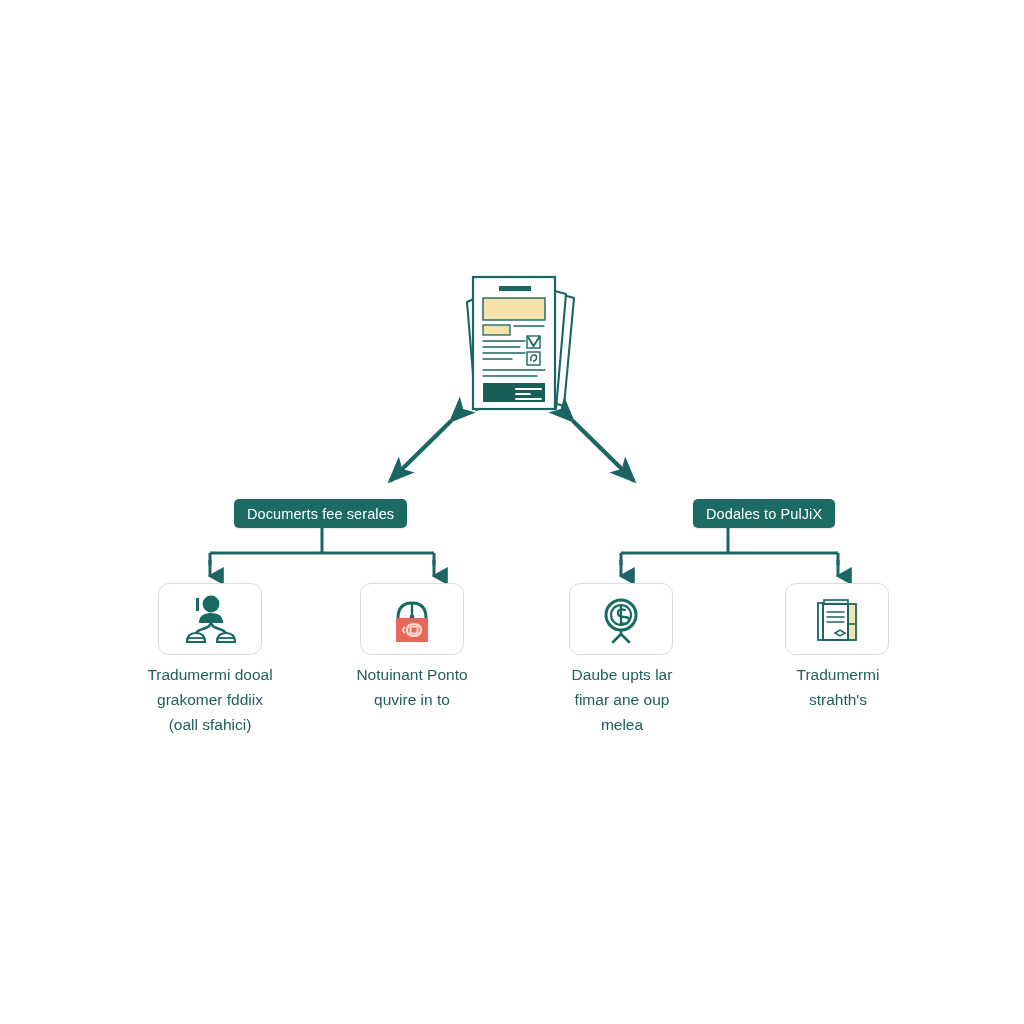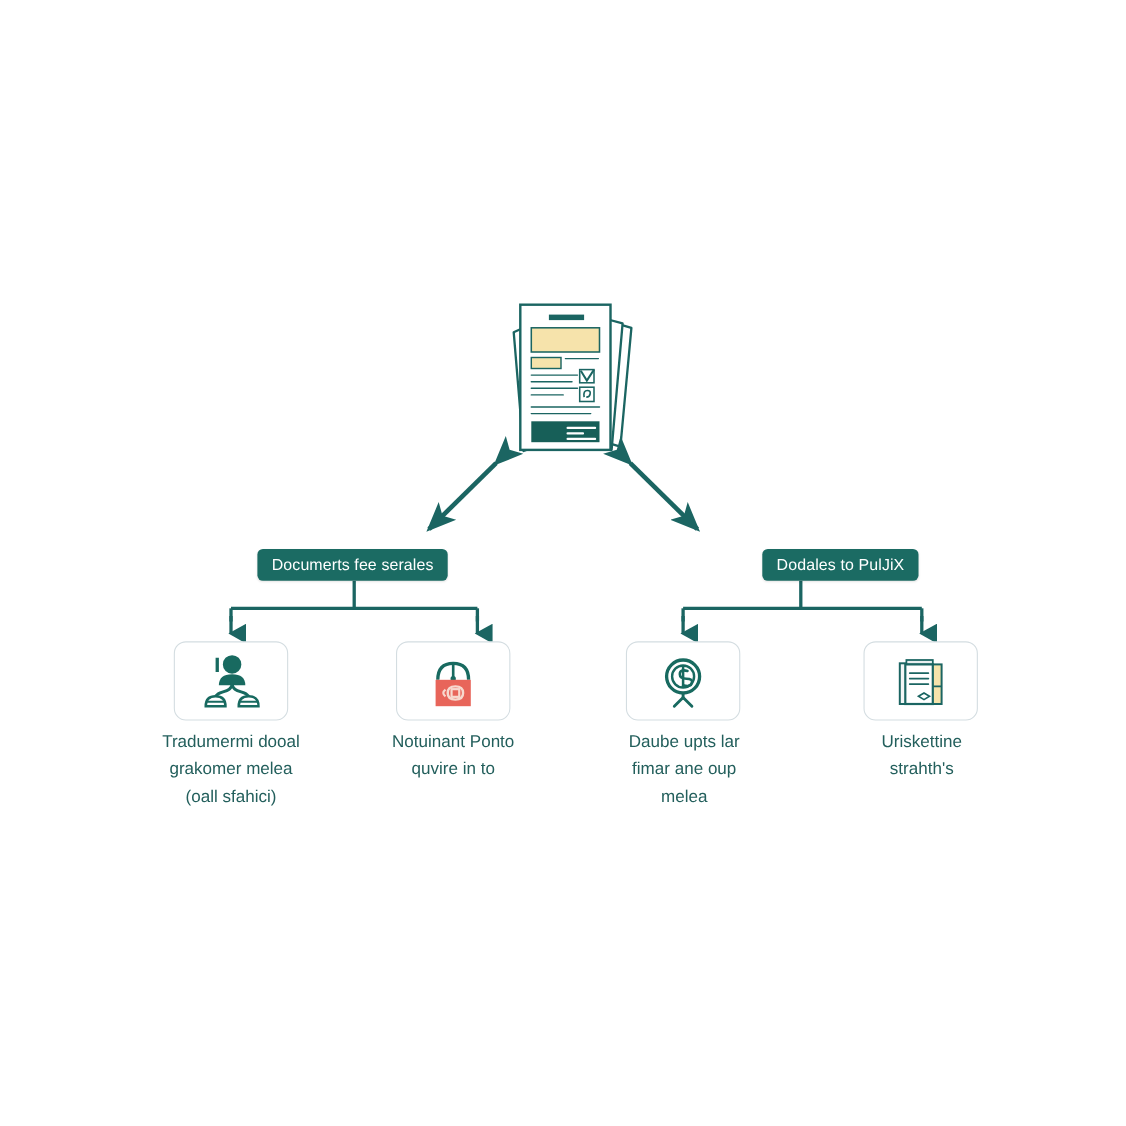--- a/index.html
+++ b/index.html
@@ -221,26 +221,26 @@
       <g stroke="#1b6562" stroke-width="1.5" stroke-linecap="round">
         <line x1="17" y1="19" x2="34" y2="19"></line>
         <line x1="17" y1="24" x2="34" y2="24"></line>
         <line x1="17" y1="29" x2="34" y2="29"></line>
       </g>
       <path d="M25 40 l5 -3 l5 3 l-5 3 z" fill="none" stroke="#1b6562" stroke-width="1.5"></path>
     </svg>
   </div>
 
   <div class="caption" id="caption-1">Tradumermi dooal
-grakomer melea
+grakomer fddiix
 (oall sfahici)</div>
 
   <div class="caption" id="caption-2">Notuinant Ponto
 quvire in to</div>
 
   <div class="caption" id="caption-3">Daube upts lar
 fimar ane oup
 melea</div>
 
-  <div class="caption" id="caption-4">Uriskettine
+  <div class="caption" id="caption-4">Tradumermi
 strahth's</div>
 
 </div>
 
 </body></html>

